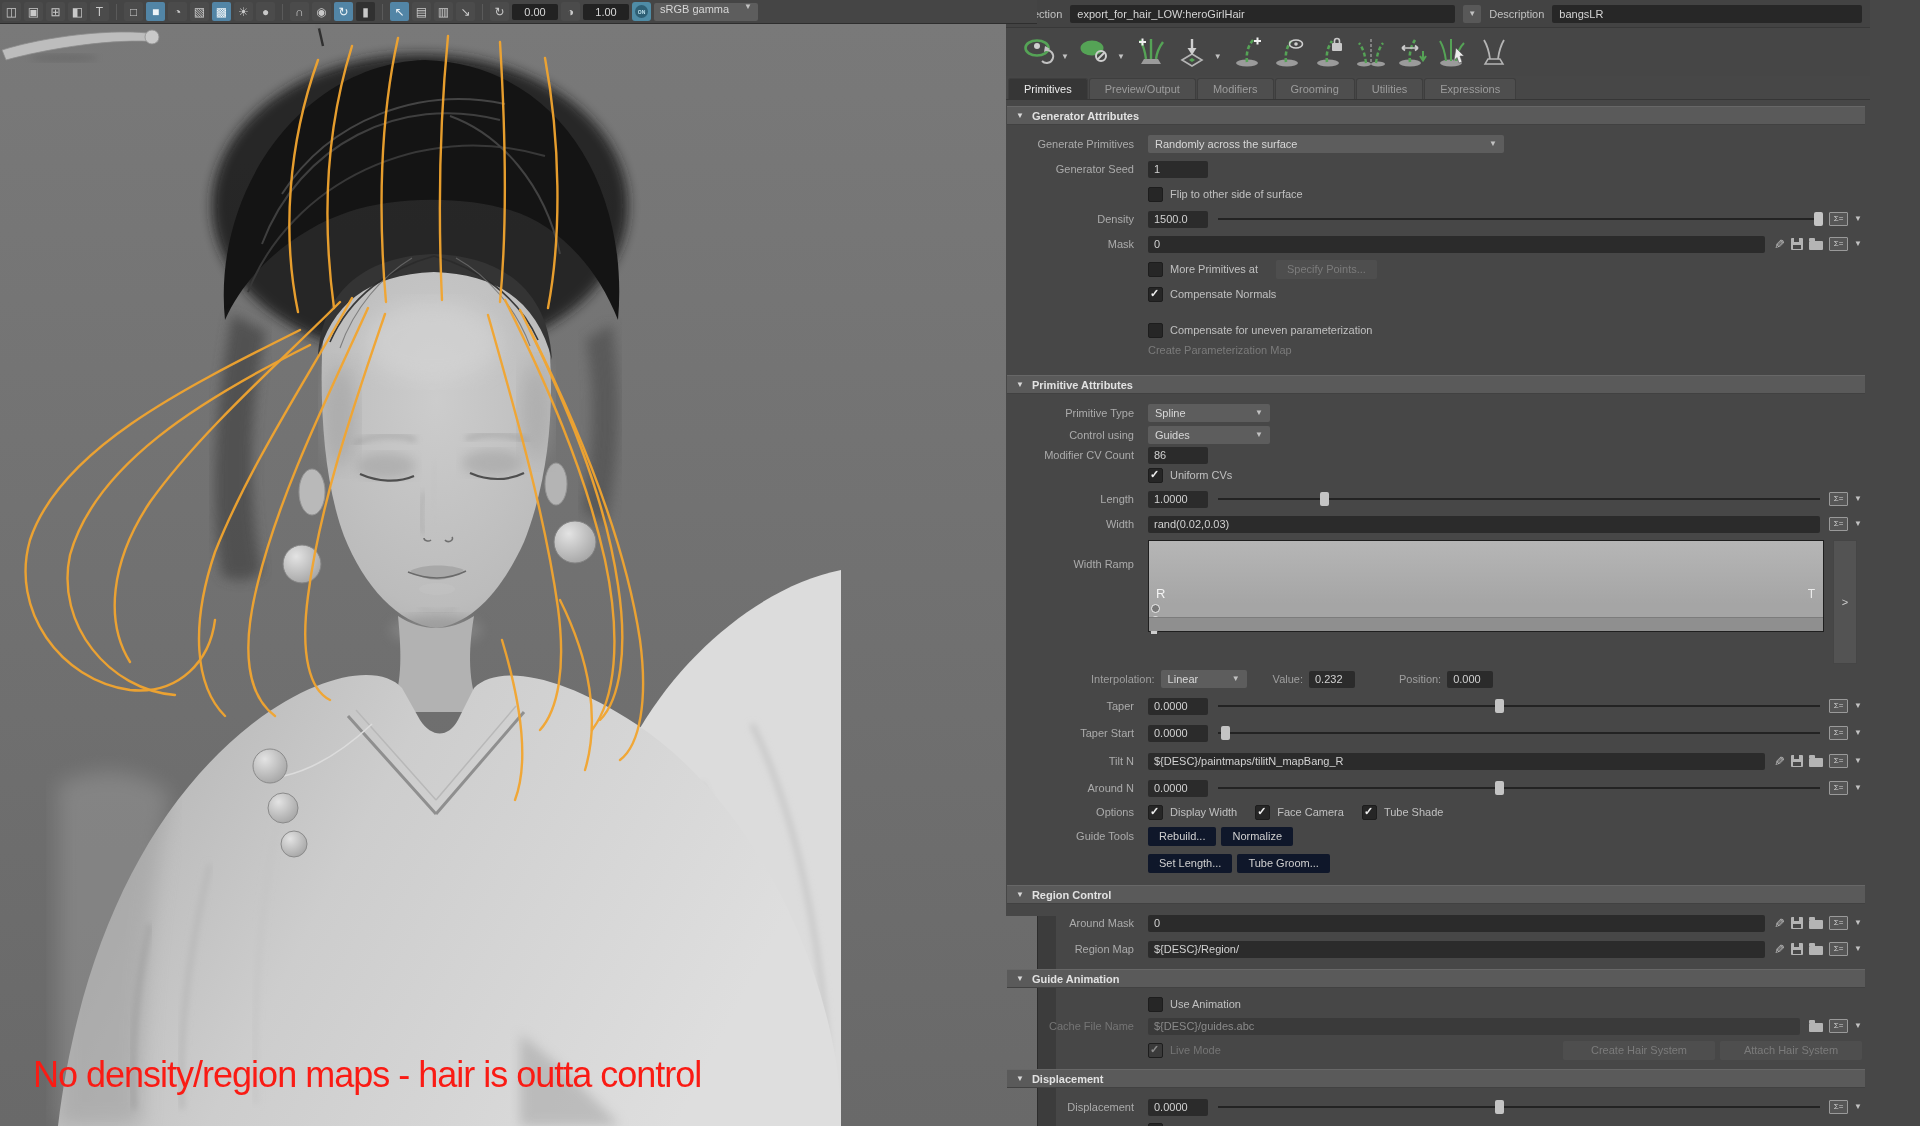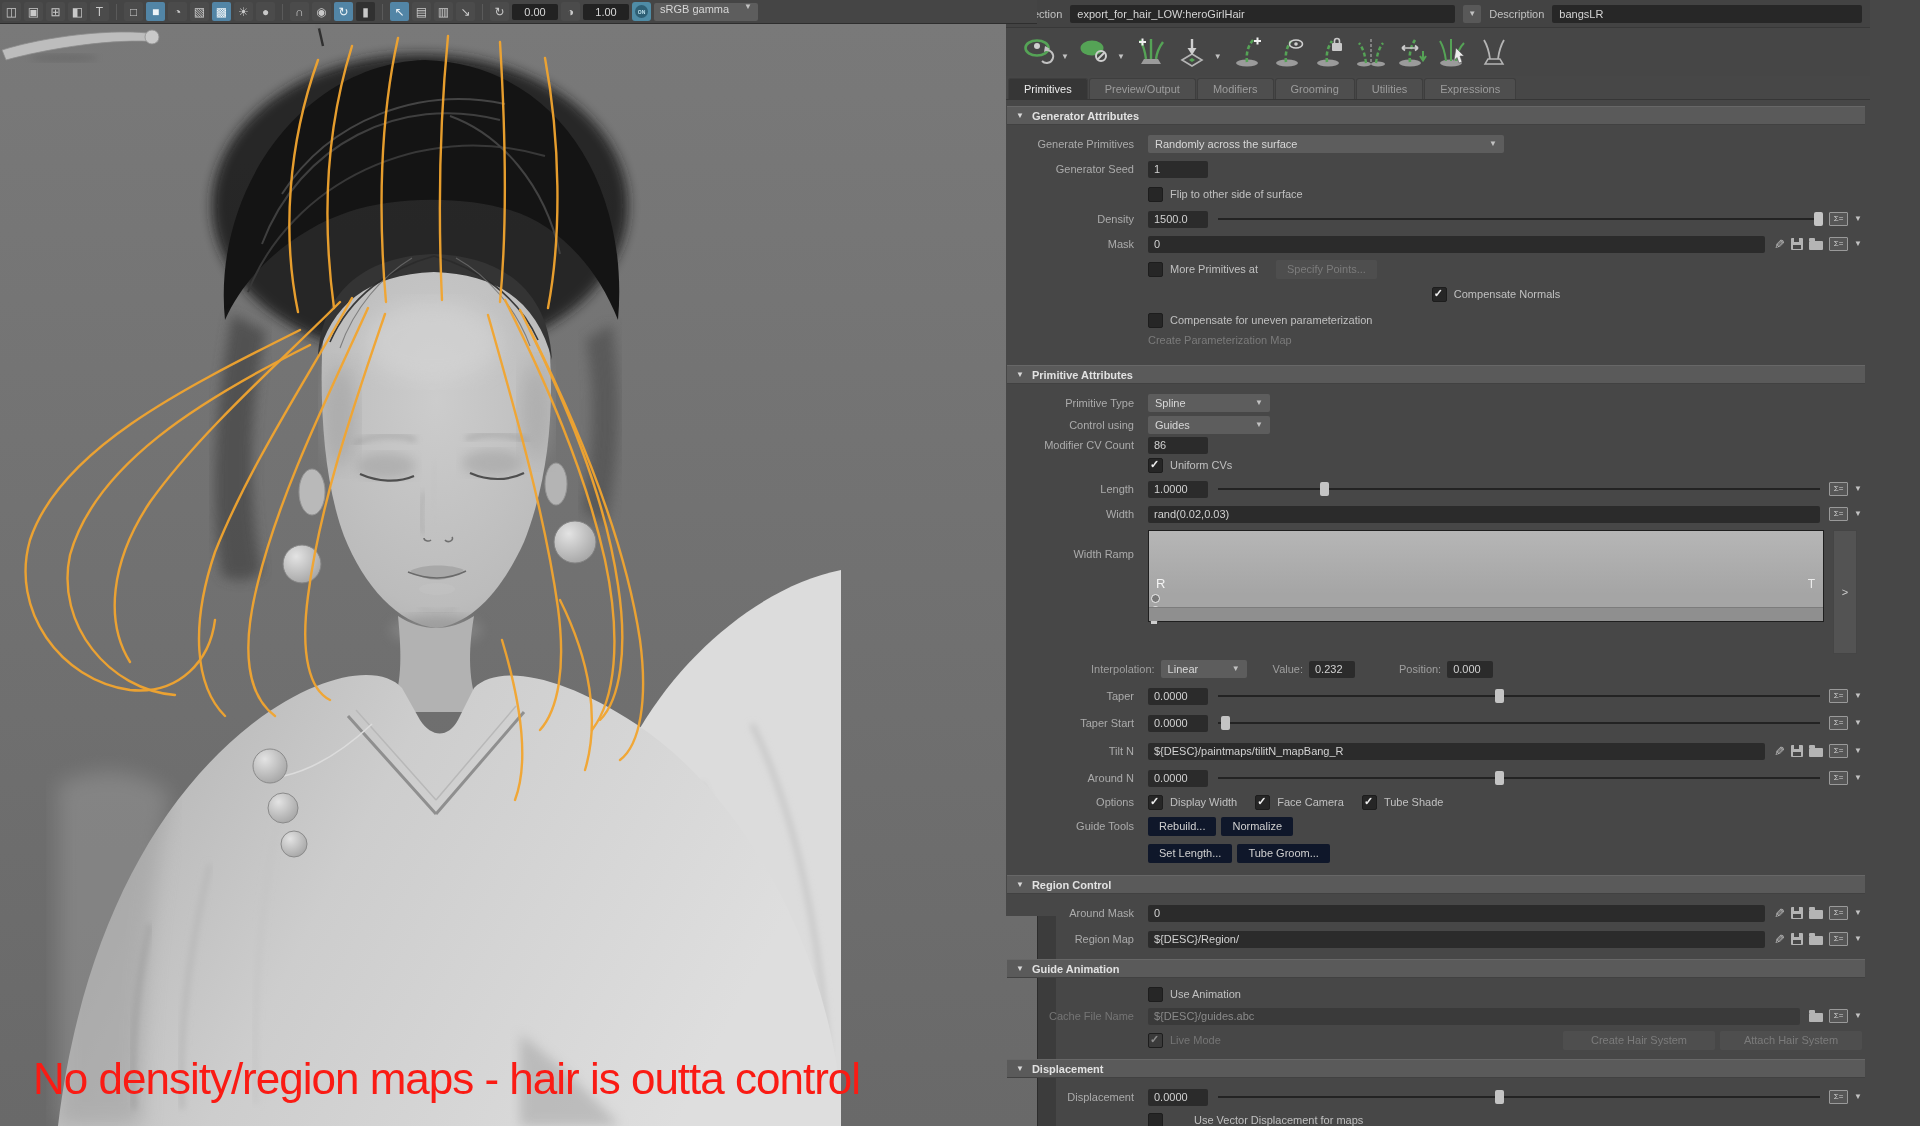--- a/index.html
+++ b/index.html
@@ -11,21 +11,21 @@
   .vpi{width:19px;height:19px;border-radius:2px;display:flex;align-items:center;justify-content:center;color:#c9c9c9;font-size:12px;background:#4b4b4b;flex:0 0 auto;}
   .vpi.blue{background:#5285a6;color:#eef4f8;}
   .vpi.dark{background:#313131;}
   .vpsep{width:1px;height:16px;background:#5a5a5a;margin:0 4px;flex:0 0 auto;}
   .vpfld{width:46px;height:16px;background:#222;border-radius:2px;color:#d8d8d8;display:flex;align-items:center;justify-content:center;font-size:11px;}
   .vpon{width:19px;height:19px;border-radius:3px;background:#4f8ca6;display:flex;align-items:center;justify-content:center;}
   .vpon b{width:13px;height:13px;border-radius:50%;background:#2e5f74;color:#bfe3ef;font-size:5px;display:flex;align-items:center;justify-content:center;font-weight:bold;}
   .vpdd{width:104px;height:18px;background:#5d5d5d;border-radius:2px;display:flex;padding:0 6px;color:#d6d6d6;box-sizing:border-box;}
   .vpdd .caret{margin-left:auto;}
   .vp-scene{position:absolute;left:0;top:24px;}
-  .vp-annotation{position:absolute;left:33px;top:1054px;font-size:44px;letter-spacing:-1px;color:#fa1b14;white-space:nowrap;z-index:6;}
+  .vp-annotation{position:absolute;left:33px;top:1054px;font-size:36px;letter-spacing:-1px;color:#fa1b14;white-space:nowrap;z-index:6;}
 
   
   .side-strip{position:absolute;left:1037px;top:0;width:19px;height:1126px;background:#3c3c3c;border-left:1px solid #2c2c2c;box-sizing:border-box;}
   .vtab{writing-mode:vertical-rl;transform:rotate(180deg);background:#484848;color:#c8c8c8;font-size:10px;padding:12px 3px;margin:3px 2px 2px 2px;border-radius:0 3px 3px 0;}
 
   
   .xgen{position:absolute;left:1006px;top:0;width:864px;height:916px;background:#474747;}
   .phead{height:28px;background:#434343;border-bottom:1px solid #383838;display:flex;align-items:center;gap:8px;padding:0 8px;box-sizing:border-box;}
   .phead .plabel{color:#c2c2c2;}
   .phead .pfld{height:18px;background:#272727;border-radius:2px;color:#d5d5d5;display:flex;align-items:center;padding:0 7px;box-sizing:border-box;}
@@ -392,21 +392,21 @@
             <span class="folder-i"></span>
             <span class="expr-i">Σ=</span>
             <span class="caret">▼</span>
           </span>
         </div>
         <div class="row" style="padding-left:142px;">
           <span class="cb"></span>
           <span class="cblabel">More Primitives at</span>
           <span class="btn dis">Specify Points...</span>
         </div>
-        <div class="row" style="padding-left:142px;margin-bottom:8px;justify-content:center;">
+        <div class="row" style="padding-left:142px;margin-bottom:18px;">
           <span class="cb on"></span>
           <span class="cblabel">Compensate Normals</span>
         </div>
         <div class="row" style="padding-left:142px;margin-bottom:2px;">
           <span class="cb"></span>
           <span class="cblabel">Compensate for uneven parameterization</span>
         </div>
         <div class="row" style="padding-left:142px;">
           <span class="btn dis" style="background:transparent;padding-left:0;">Create Parameterization Map</span>
         </div>

